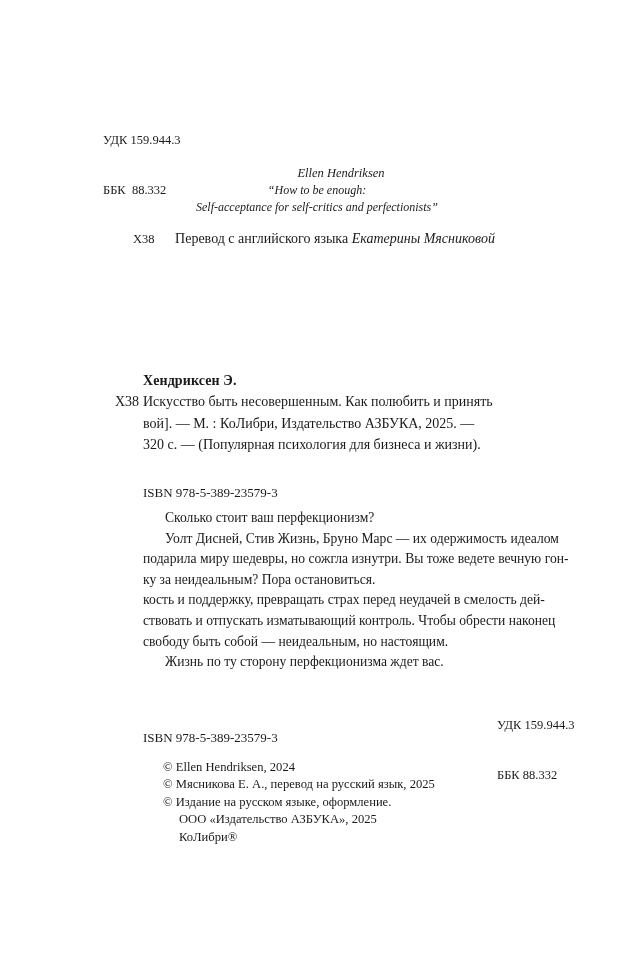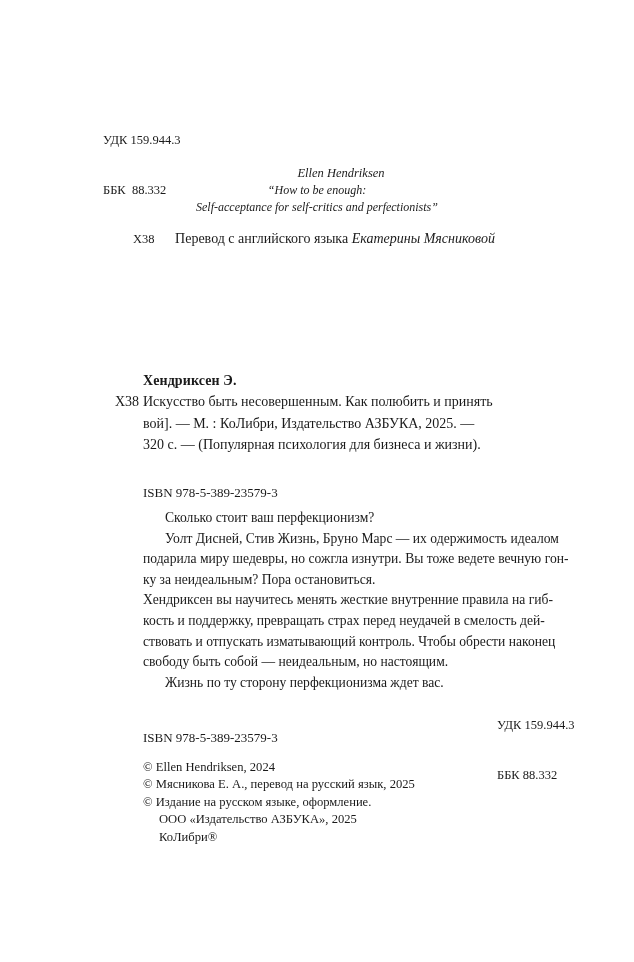--- a/index.html
+++ b/index.html
@@ -146,20 +146,21 @@
   .copyright {
     position: absolute;
     left: 143px;
     top: 759px;
     font-size: 12.6px;
     line-height: 17.4px;
   }
   .copyright .line {
     display: block;
     white-space: pre;
+    margin-left: 20px;
   }
   .copyright .line.sub {
     padding-left: 16px;
   }
 </style>
 </head>
 <body>
 
 <div class="page">
 
@@ -193,21 +194,20 @@
   <div class="annotation">
     <p>
       <span class="l first">Сколько стоит ваш перфекционизм?</span>
     </p>
     <p>
       <span class="l first">Уолт Дисней, Стив Жизнь, Бруно Марс — их одержимость идеалом</span>
       <span class="l">подарила миру шедевры, но сожгла изнутри. Вы тоже ведете вечную гон-</span>
       <span class="l">ку за неидеальным? Пора остановиться.</span>
     </p>
     <p>
-      <span class="l">Хендриксен вы научитесь менять жесткие внутренние правила на гиб-</span>
       <span class="l">кость и поддержку, превращать страх перед неудачей в смелость дей-</span>
       <span class="l">ствовать и отпускать изматывающий контроль. Чтобы обрести наконец</span>
       <span class="l">свободу быть собой — неидеальным, но настоящим.</span>
     </p>
     <p>
       <span class="l first">Жизнь по ту сторону перфекционизма ждет вас.</span>
     </p>
   </div>
 
   <div class="udk-bottom">

